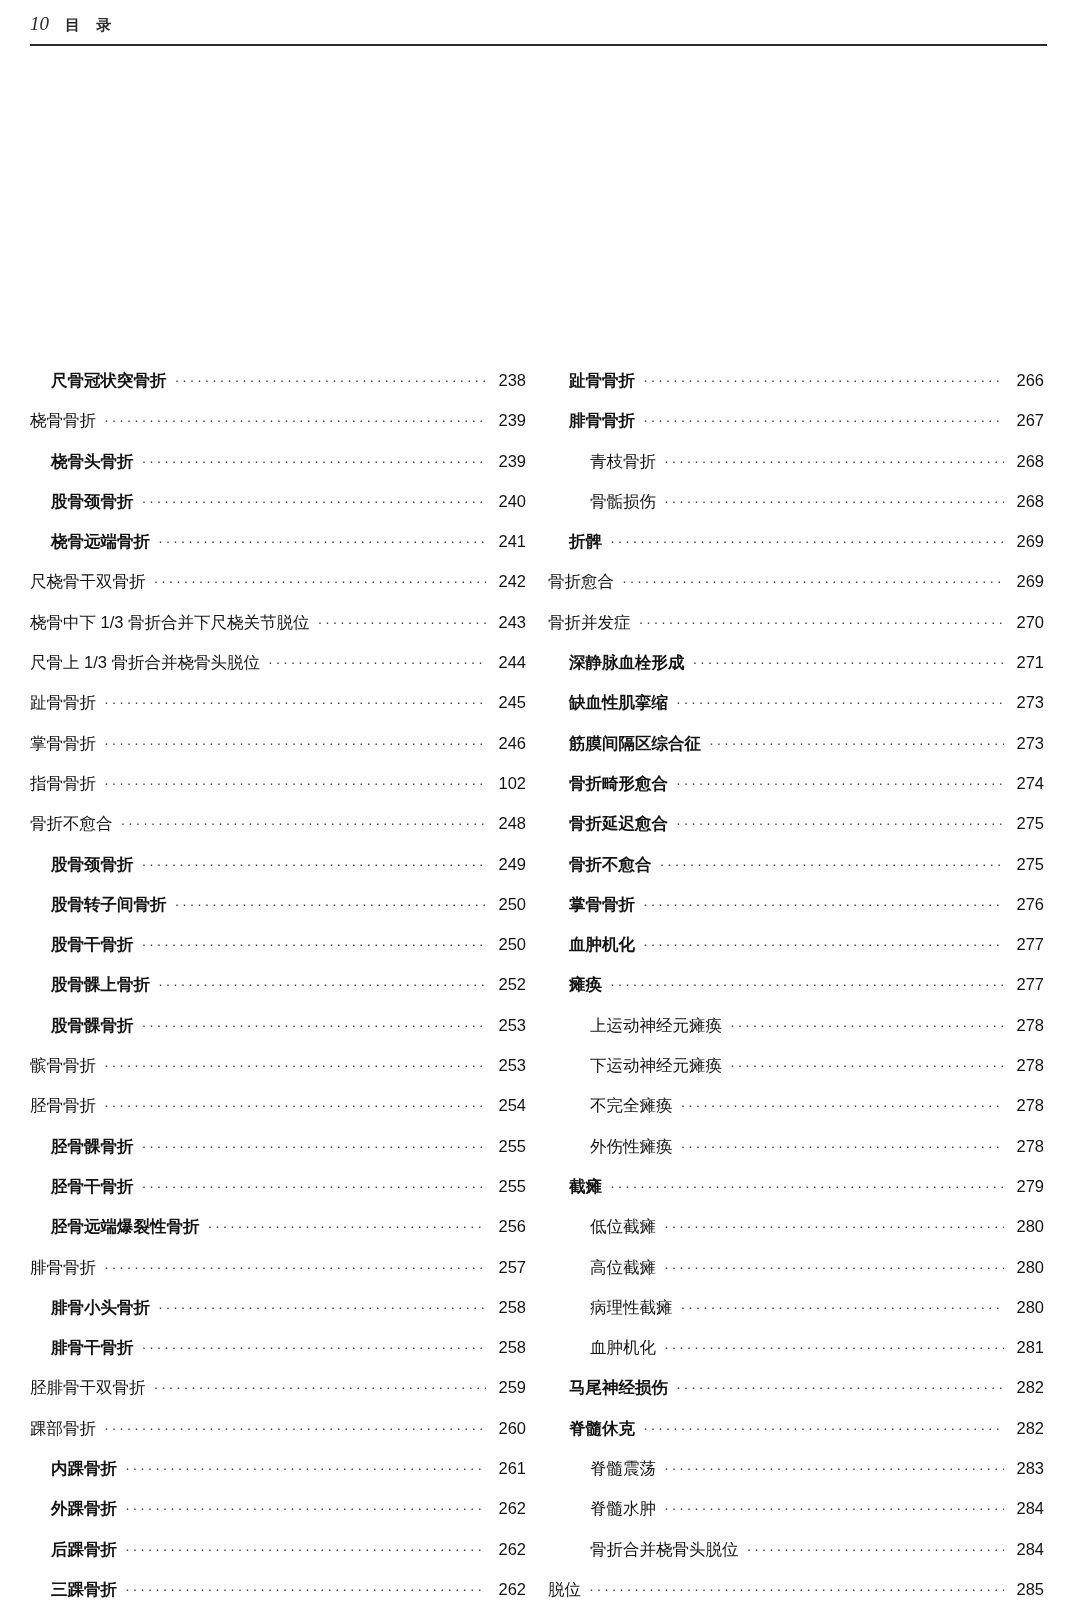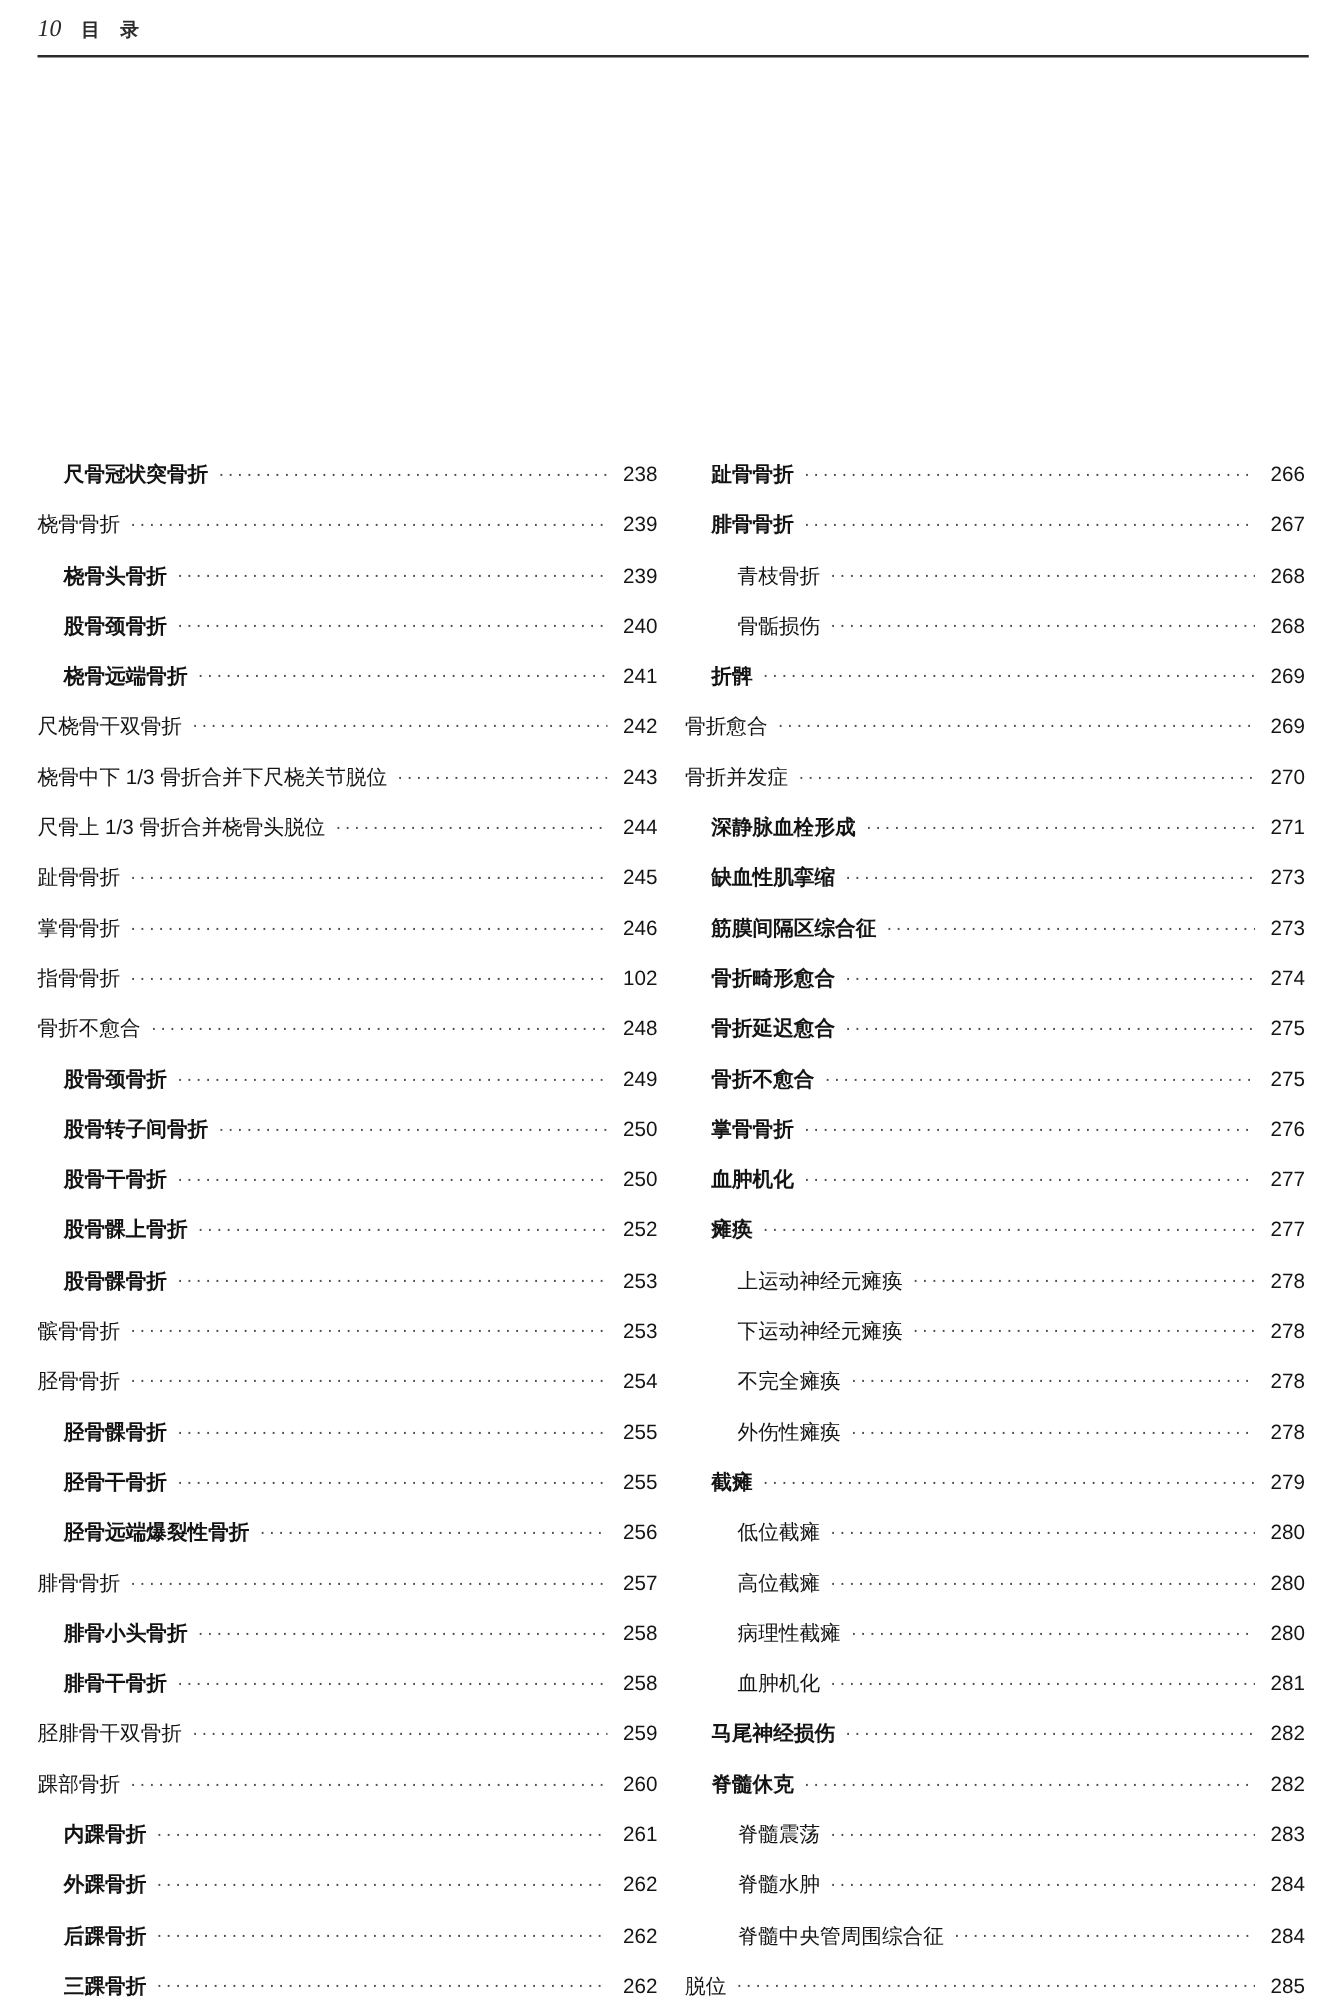--- a/index.html
+++ b/index.html
@@ -541,21 +541,21 @@
           <span class="pageno">283</span>
         </div>
         <div class="toc-entry lvl-2">
           <span class="title">脊髓水肿</span>
           <span class="leader">
             <span>···········································································································</span>
           </span>
           <span class="pageno">284</span>
         </div>
         <div class="toc-entry lvl-2">
-          <span class="title">脊髓中央管周围综合征</span>
+          <span class="title">骨折合并桡骨头脱位</span>
           <span class="leader">
             <span>···········································································································</span>
           </span>
           <span class="pageno">284</span>
         </div>
         <div class="toc-entry lvl-0">
           <span class="title">脱位</span>
           <span class="leader">
             <span>···········································································································</span>
           </span>

